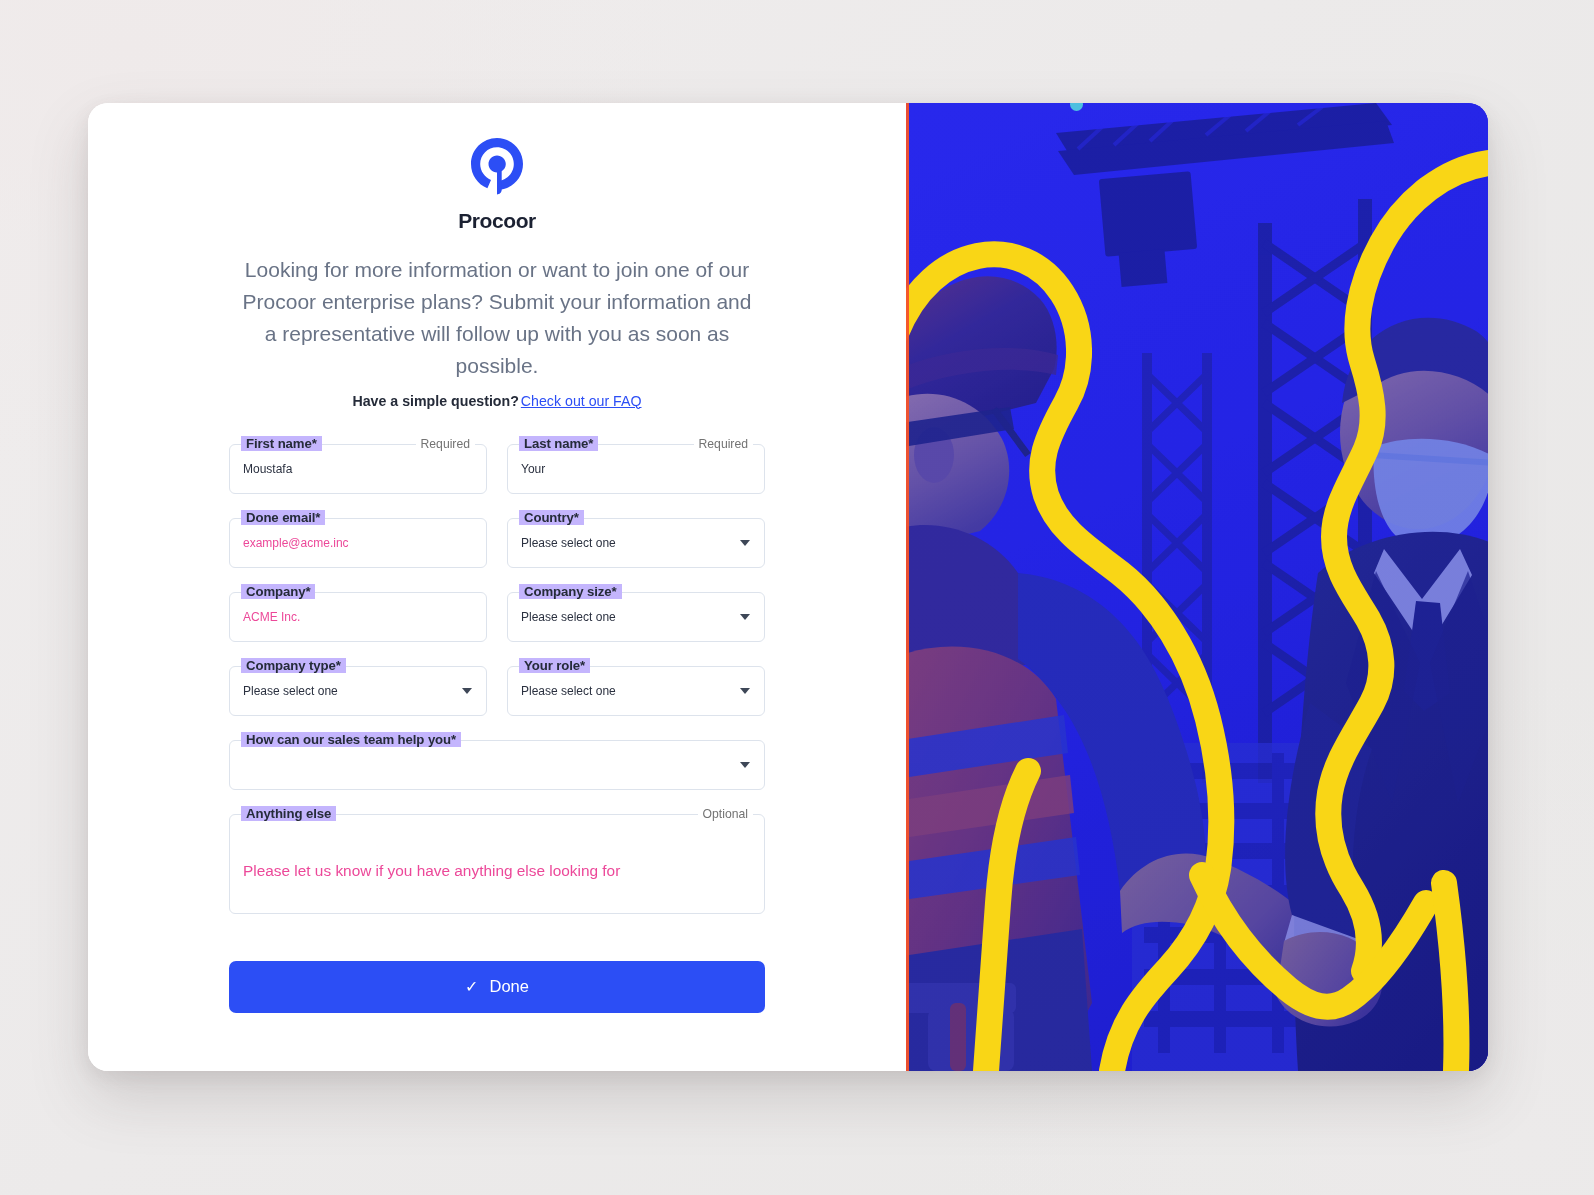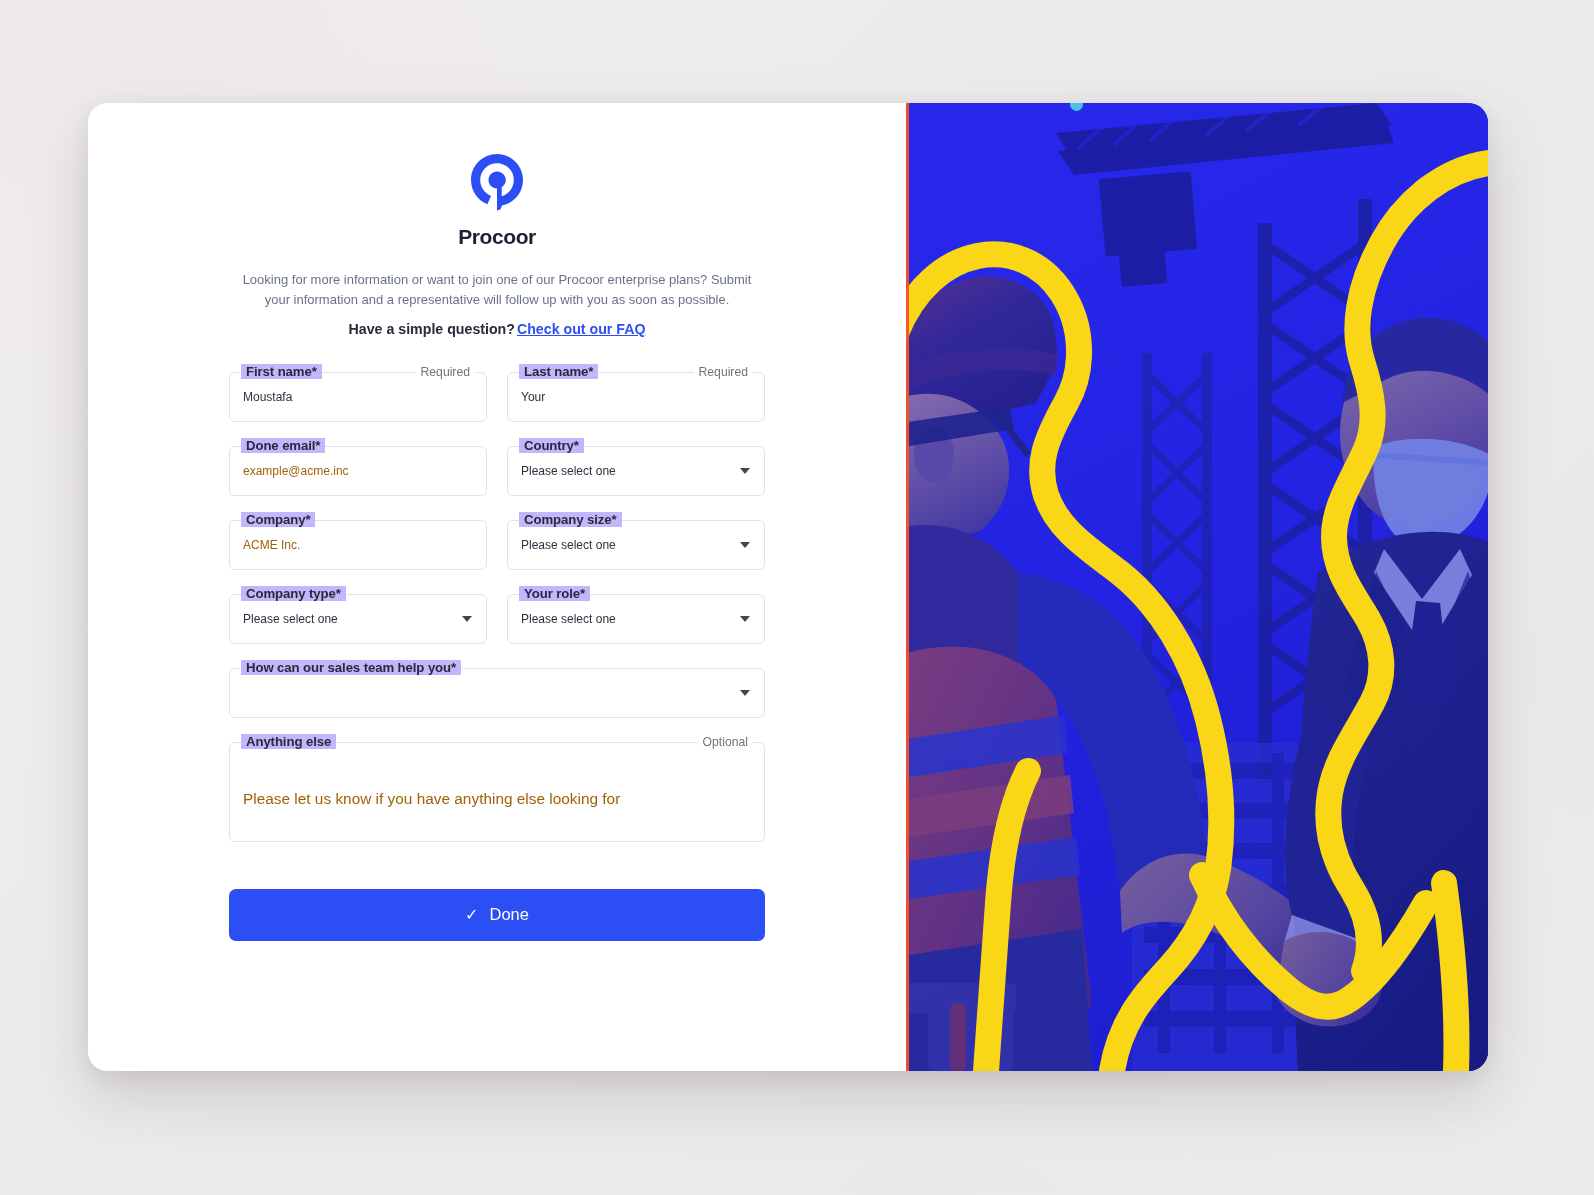--- a/index.html
+++ b/index.html
@@ -33,21 +33,21 @@
     display: flex;
     overflow: hidden;
   }
 
   
   #form-pane {
     width: 818px;
     height: 100%;
     background: #ffffff;
     position: relative;
-    padding: 47px 0 0 0;
+    padding: 31px 0 0 0;
   }
 
   .form-inner {
     width: 536px;
     margin: 0 auto;
   }
 
   
   #brand { text-align: center; margin-bottom: 9px; }
   #brand-mark { display: inline-block; line-height: 0; }
@@ -68,36 +68,36 @@
     line-height: 1.12;
     font-weight: bold;
     letter-spacing: -1.1px;
     color: #15161c;
   }
 
   #intro-text {
     margin: 21px auto 0 auto;
     width: 520px;
     text-align: center;
-    font-size: 13px;
+    font-size: 21px;
     line-height: 1.52;
     color: #697386;
   }
 
   #faq-line {
     margin-top: 11px;
     text-align: center;
     font-size: 14.2px;
     font-weight: bold;
     color: #252b39;
   }
   #faq-link {
     color: #2c4ef5;
     text-decoration: underline;
-    font-weight: bold;
+    font-weight: normal;
     margin-left: 2px;
     cursor: pointer;
   }
 
   
   #field-grid {
     margin-top: 35px;
     display: flex;
     flex-wrap: wrap;
     gap: 0 20px;
@@ -141,21 +141,21 @@
     color: #737373;
     white-space: nowrap;
   }
 
   .field-value,
   .field-placeholder {
     font-size: 12px;
     color: #2b3140;
     line-height: 1;
   }
-  .field-placeholder { color: #a16207; }
+  .field-placeholder { color: #ec4899; }
   .area .field-placeholder { font-size: 15.4px; }
 
   .caret {
     position: absolute;
     right: 14px;
     top: 50%;
     transform: translateY(-50%);
     width: 0; height: 0;
     border-left: 5px solid transparent;
     border-right: 5px solid transparent;

